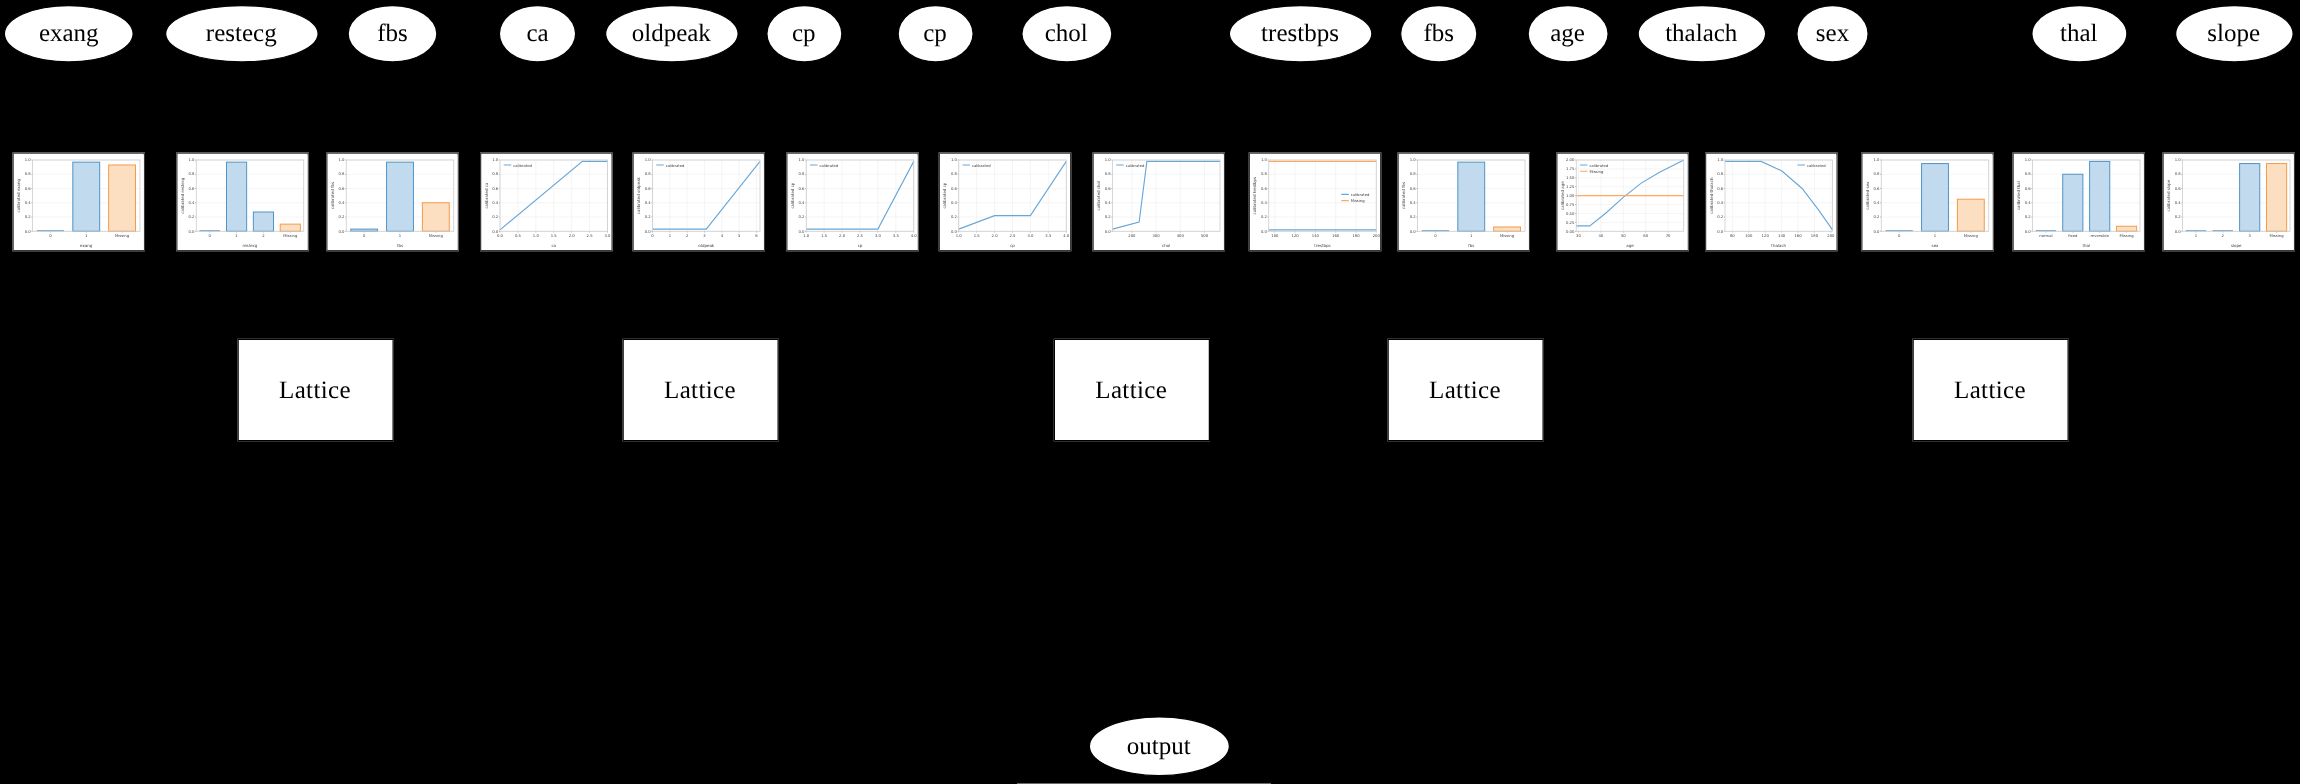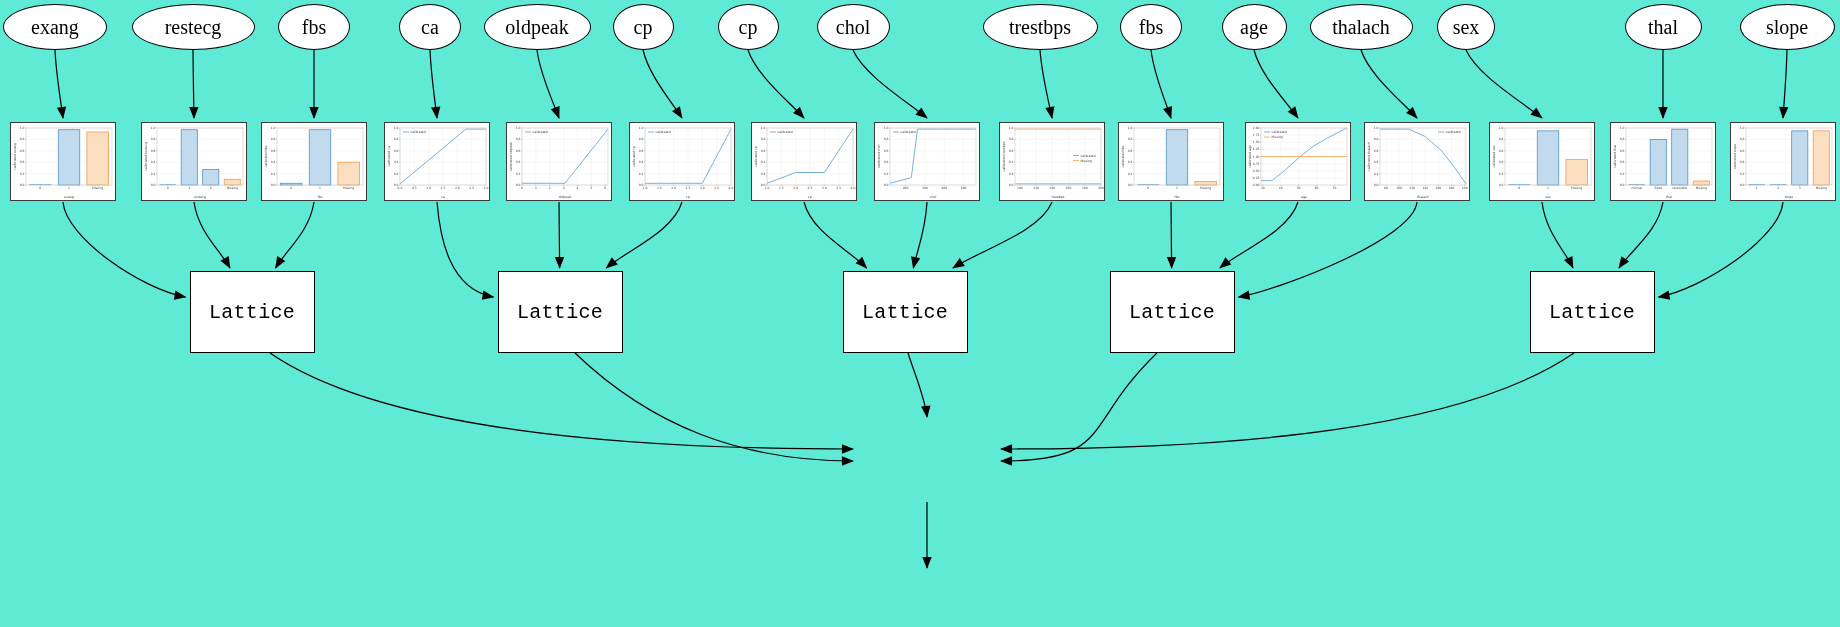--- a/index.html
+++ b/index.html
@@ -1,25 +1,25 @@
 <!DOCTYPE html>
 <html><head>
 <meta charset="utf-8">
 <style>
   html,body { margin:0; padding:0; background:#fff; }
-  .canvas { position:relative; width:1840px; height:627px; background:#5eead4;
+  .canvas { position:relative; width:1840px; height:627px; background:#000000;
             font-family:"Liberation Serif", serif; overflow:hidden; }
   .edges { position:absolute; left:0; top:0; z-index:0; }
   .node { position:absolute; display:flex; align-items:center; justify-content:center;
           background:#ffffff; border:1px solid #000; box-sizing:border-box;
           font-size:20px; color:#000; z-index:2; white-space:nowrap; }
   .ellipse { border-radius:50%; }
   .chart-node { border:1.4px solid #3a3a3a; padding:0; z-index:2; }
   .chart-node svg { display:block; background:#fff; }
-  .cap { letter-spacing:.3px;font-family:Liberation Mono, monospace; }
+  .cap { letter-spacing:.3px; }
 </style>
 </head>
 <body>
 
 <div class="canvas" id="canvas">
   <svg class="edges" id="edges" width="1840" height="627">
     <defs>
       <marker id="arrow" markerUnits="userSpaceOnUse" markerWidth="14" markerHeight="12" viewBox="0 0 10 10" refX="9.2" refY="5" orient="auto">
         <path d="M0,1.1 L10,5 L0,8.9 z" fill="#000"></path>
       </marker>
@@ -760,13 +760,14 @@
             <text x="67.75" y="65.4" text-anchor="middle" font-size="3">3</text>
             <line x1="89.25" y1="61" x2="89.25" y2="62" stroke="#777" stroke-width="0.4"></line>
             <text x="89.25" y="65.4" text-anchor="middle" font-size="3">Missing</text>
             <rect x="14" y="4" width="86" height="57" fill="none" stroke="#c9c9c9" stroke-width="0.6"></rect>
             <text x="57" y="73.8" text-anchor="middle" font-size="3.2">slope</text>
             <text x="0" y="0" text-anchor="middle" font-size="3.2" transform="translate(4,32.5) rotate(-90)">calibrated slope</text>
           </g>
         </svg>
       </div>
     </div>
+  <div class="node ellipse" id="out-node" style="left: 870.5px; top: 573px; width: 113px; height: 48px;">output</div>
 </div>
 
 </body></html>

